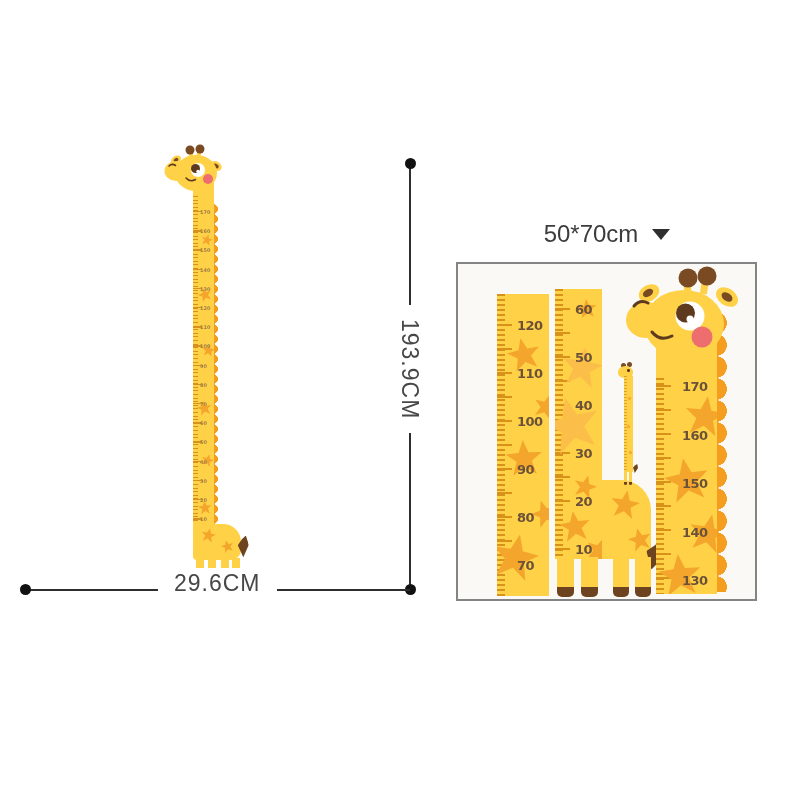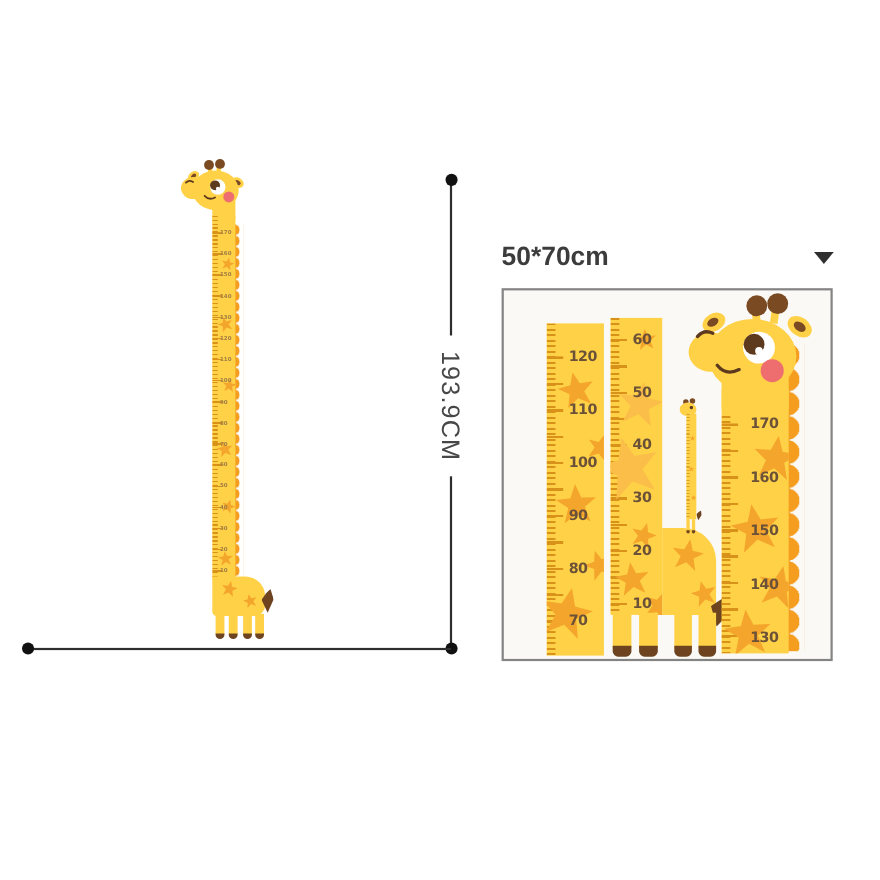--- a/index.html
+++ b/index.html
@@ -8,21 +8,21 @@
   .abs{position:absolute;}
 
   
   .dim-line{position:absolute;background:#2e2e2e;}
   .dim-dot{position:absolute;width:11px;height:11px;border-radius:50%;background:#111;}
   .dim-text{position:absolute;color:#474747;font-size:23px;letter-spacing:1px;background:#fff;}
   .vtext{writing-mode:vertical-rl;text-orientation:mixed;padding:14px 2px;}
   .htext{padding:2px 16px;}
 
   
-  .variant-row{position:absolute;left:456px;top:220px;width:302px;display:flex;justify-content:space-between;align-items:center;gap:14px;cursor:pointer;font-weight:bold;}
+  .variant-row{position:absolute;left:456px;top:220px;width:302px;display:flex;justify-content:center;align-items:center;gap:14px;cursor:pointer;}
   .variant-label{font-size:24px;color:#3c3c3c;}
   .caret{width:0;height:0;border-left:9px solid transparent;border-right:9px solid transparent;border-top:11px solid #2f2f2f;}
 
   
   .card{position:absolute;left:456px;top:262px;width:301px;height:339px;background:#FAF9F5;border:2px solid #848484;box-sizing:border-box;}
 
   
   .yellow{background:var(--giraffe_yellow,#FFD147);}
   .strip{position:absolute;background:var(--giraffe_yellow,#FFD147);overflow:hidden;}
   .ticks{position:absolute;left:0;}
@@ -117,20 +117,21 @@
     <div class="hoof" style="left:232px;top:576px;width:8px;height:5px;"></div>
   </div>
 
   <div class="dim-line" style="left:409px;top:163px;width:2px;height:427px;"></div>
   <div class="dim-dot" style="left:405px;top:158px;"></div>
   <div class="dim-dot" style="left:405px;top:584px;"></div>
   <span class="dim-text vtext" style="left:394px;top:305px;">193.9CM</span>
 
   <div class="dim-line" style="left:25px;top:589px;width:385px;height:2px;"></div>
   <div class="dim-dot" style="left:20px;top:584px;"></div>
+  <span class="dim-text htext" style="left:158px;top:568px;">29.6CM</span>
 
   <div class="variant-row">
     <span class="variant-label">50*70cm</span>
     <span class="caret"></span>
   </div>
 
   <div class="card">
 
     <div class="strip strip1" style="left:39px;top:30px;width:52px;height:302px;">
       <div class="ticks t-sm" style="top:0;height:302px;"></div>

